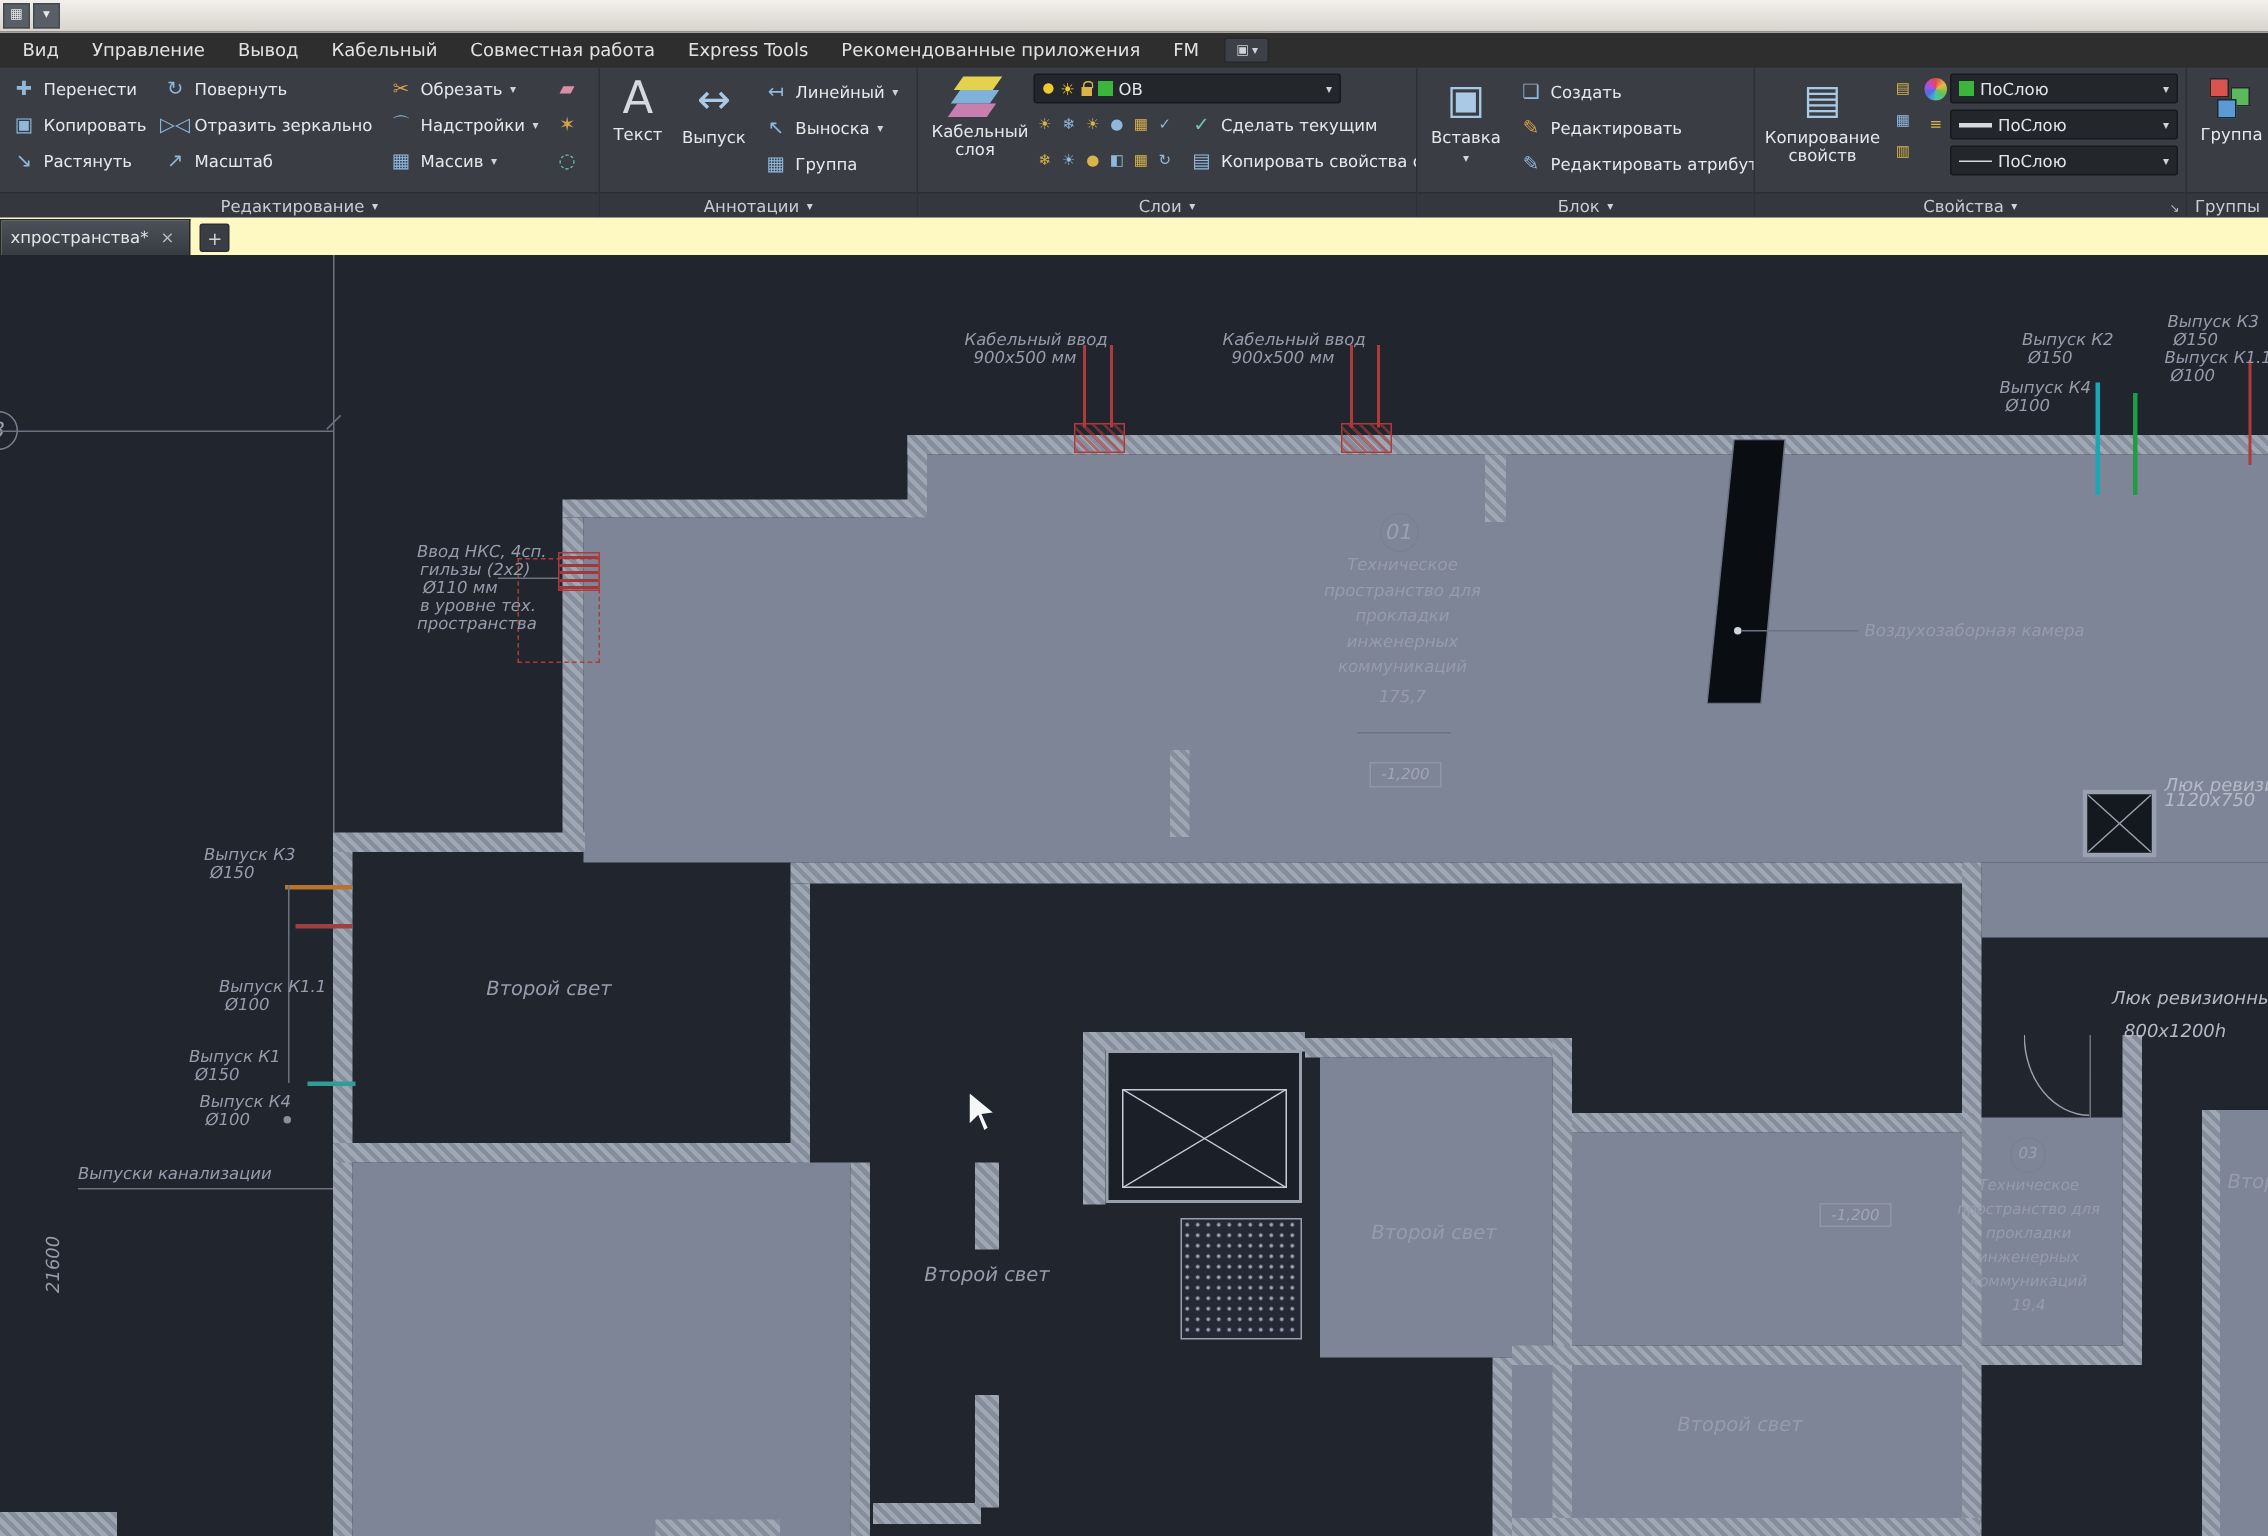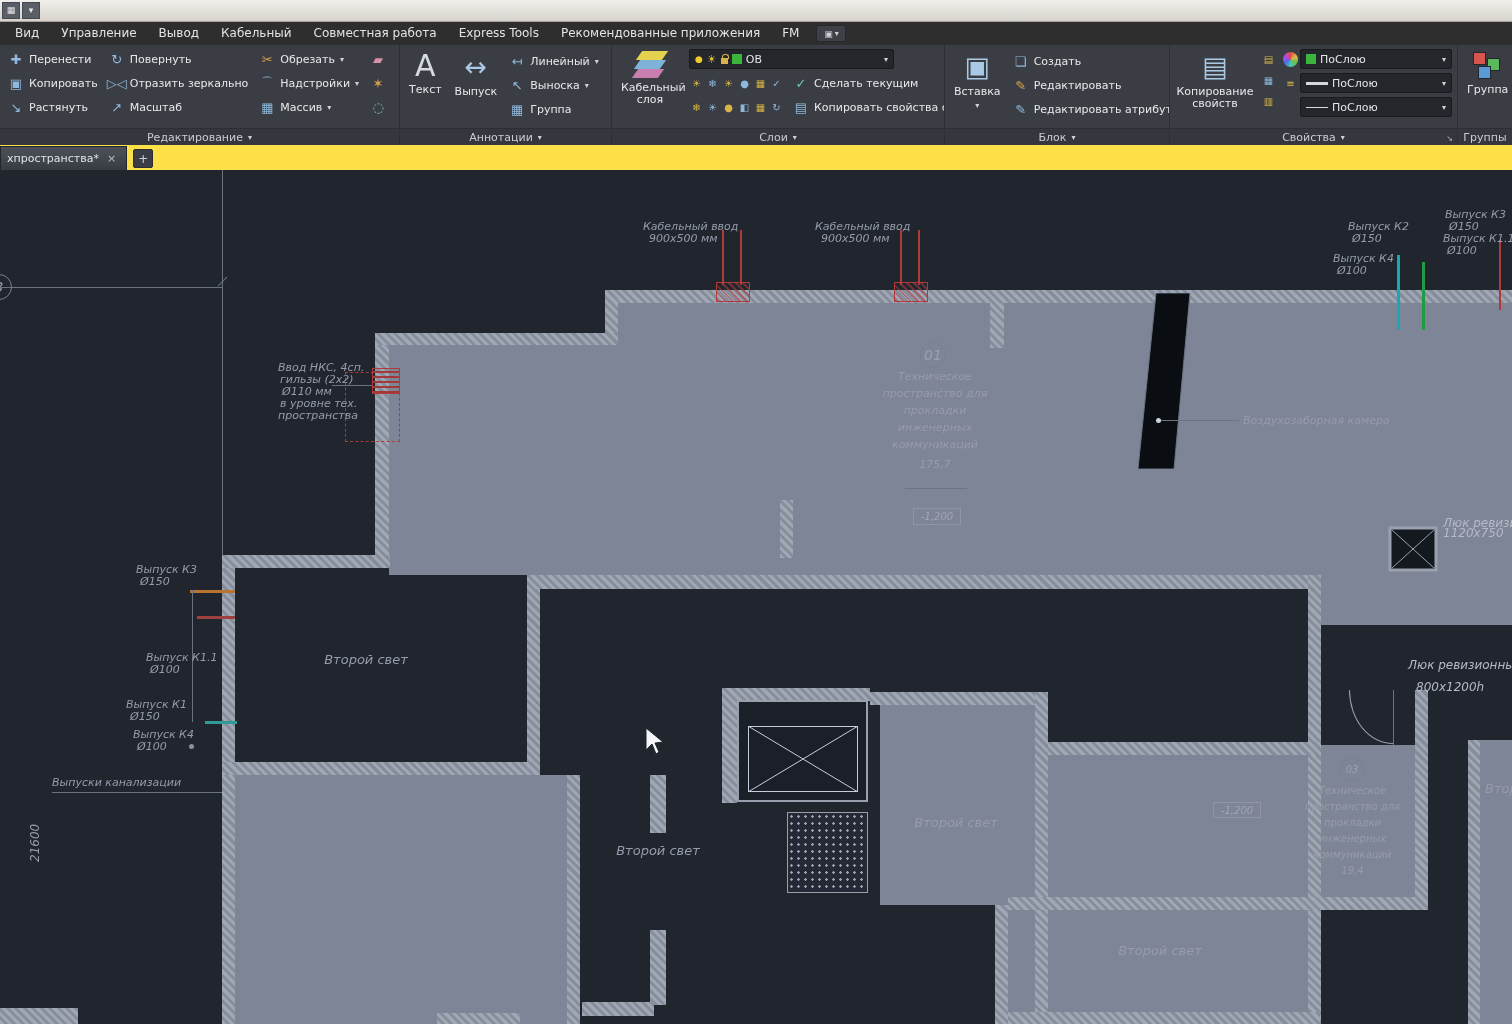--- a/index.html
+++ b/index.html
@@ -62,21 +62,21 @@
   .lwline{width:22px;height:3px;background:#d5d8dd;flex:0 0 22px;}
   .ltline{width:22px;height:1px;background:#d5d8dd;flex:0 0 22px;}
   .groupicon{position:relative;width:36px;height:32px;}
   .groupicon i{position:absolute;width:13px;height:13px;display:block;border:1px solid #23262b;}
   .groupicon i:nth-child(1){left:3px;top:2px;background:#d9534f;}
   .groupicon i:nth-child(2){left:17px;top:8px;background:#5cb85c;}
   .groupicon i:nth-child(3){left:8px;top:16px;background:#5b9bd5;}
   .launcher{position:absolute;right:4px;bottom:2px;font-size:8px;color:#b9bcc1;}
 
   
-  .tabbar{position:absolute;top:145px;left:0;width:1512px;height:25px;background:#fde047;
+  .tabbar{position:absolute;top:145px;left:0;width:1512px;height:25px;background:#fef9c3;
     display:flex;align-items:flex-end;}
   .dtab{height:24px;background:linear-gradient(#4c5058,#383c42);border:1px solid #23262c;
     border-bottom:none;color:#e2e4e7;font-size:11px;display:flex;align-items:center;
     gap:8px;padding:0 10px 0 6px;}
   .tclose{color:#b9bcc1;font-size:11px;}
   .newtab{width:20px;height:19px;margin:0 0 2px 6px;background:#3a3e44;border:1px solid #2b2e33;
     color:#cfd2d6;font-size:12px;display:flex;align-items:center;justify-content:center;border-radius:2px;}
 
   
   .canvas{position:absolute;top:170px;left:0;width:1512px;height:854px;background:#20252e;overflow:hidden;}

